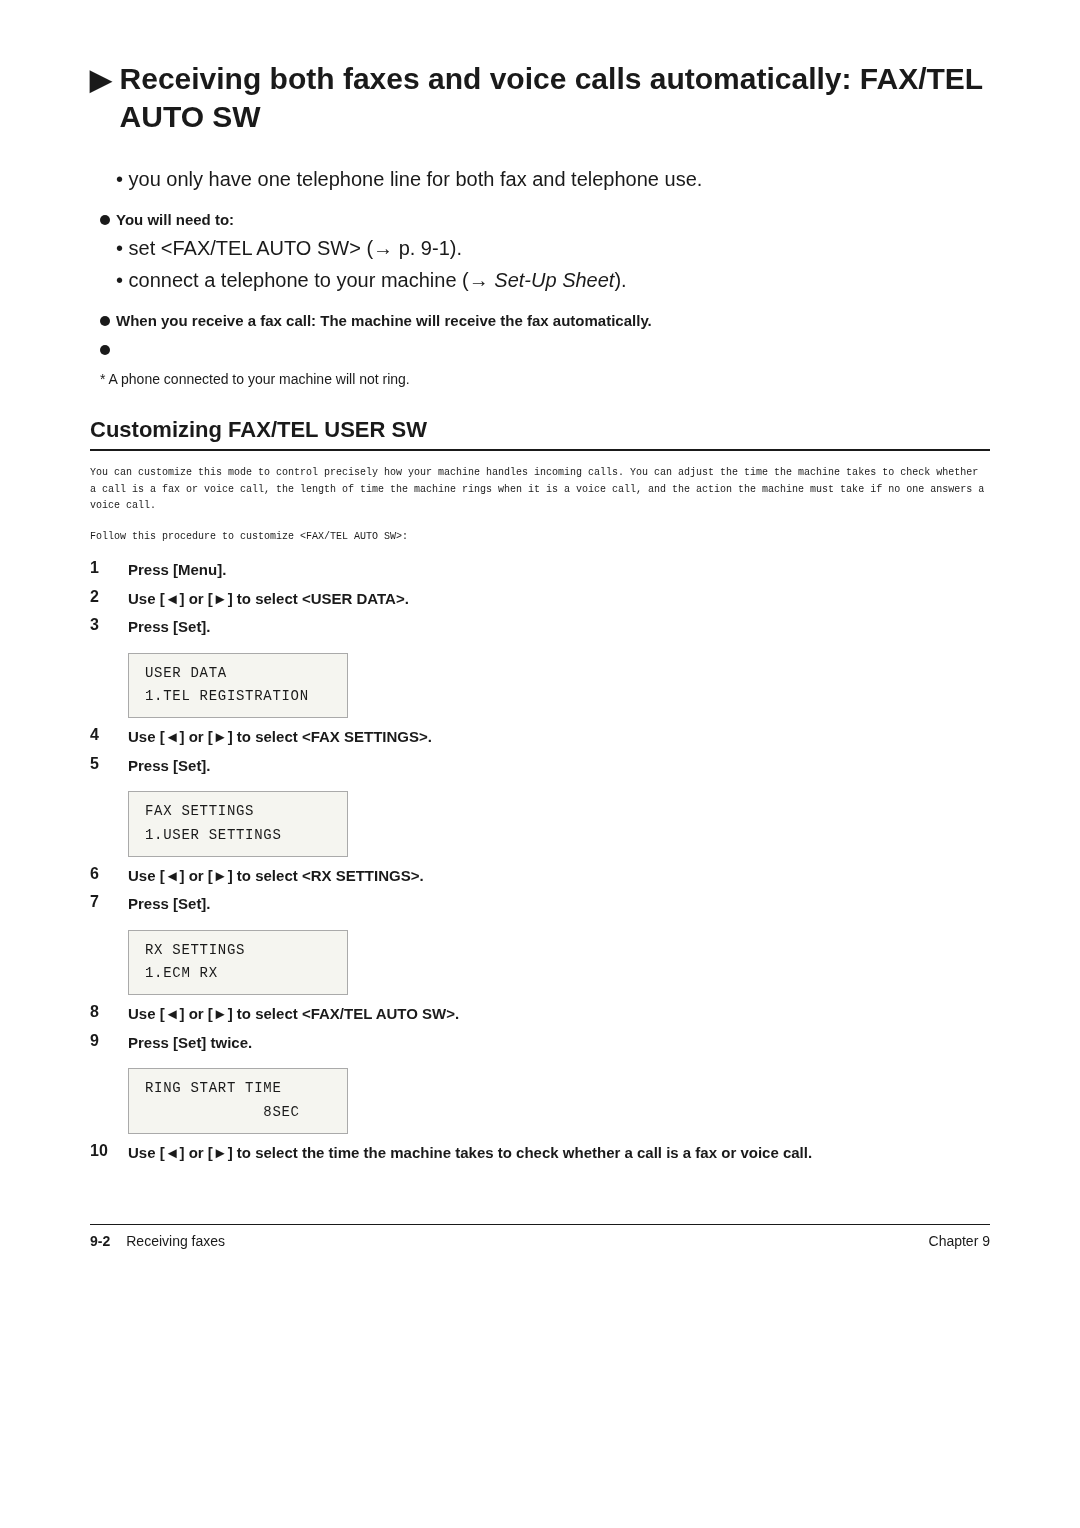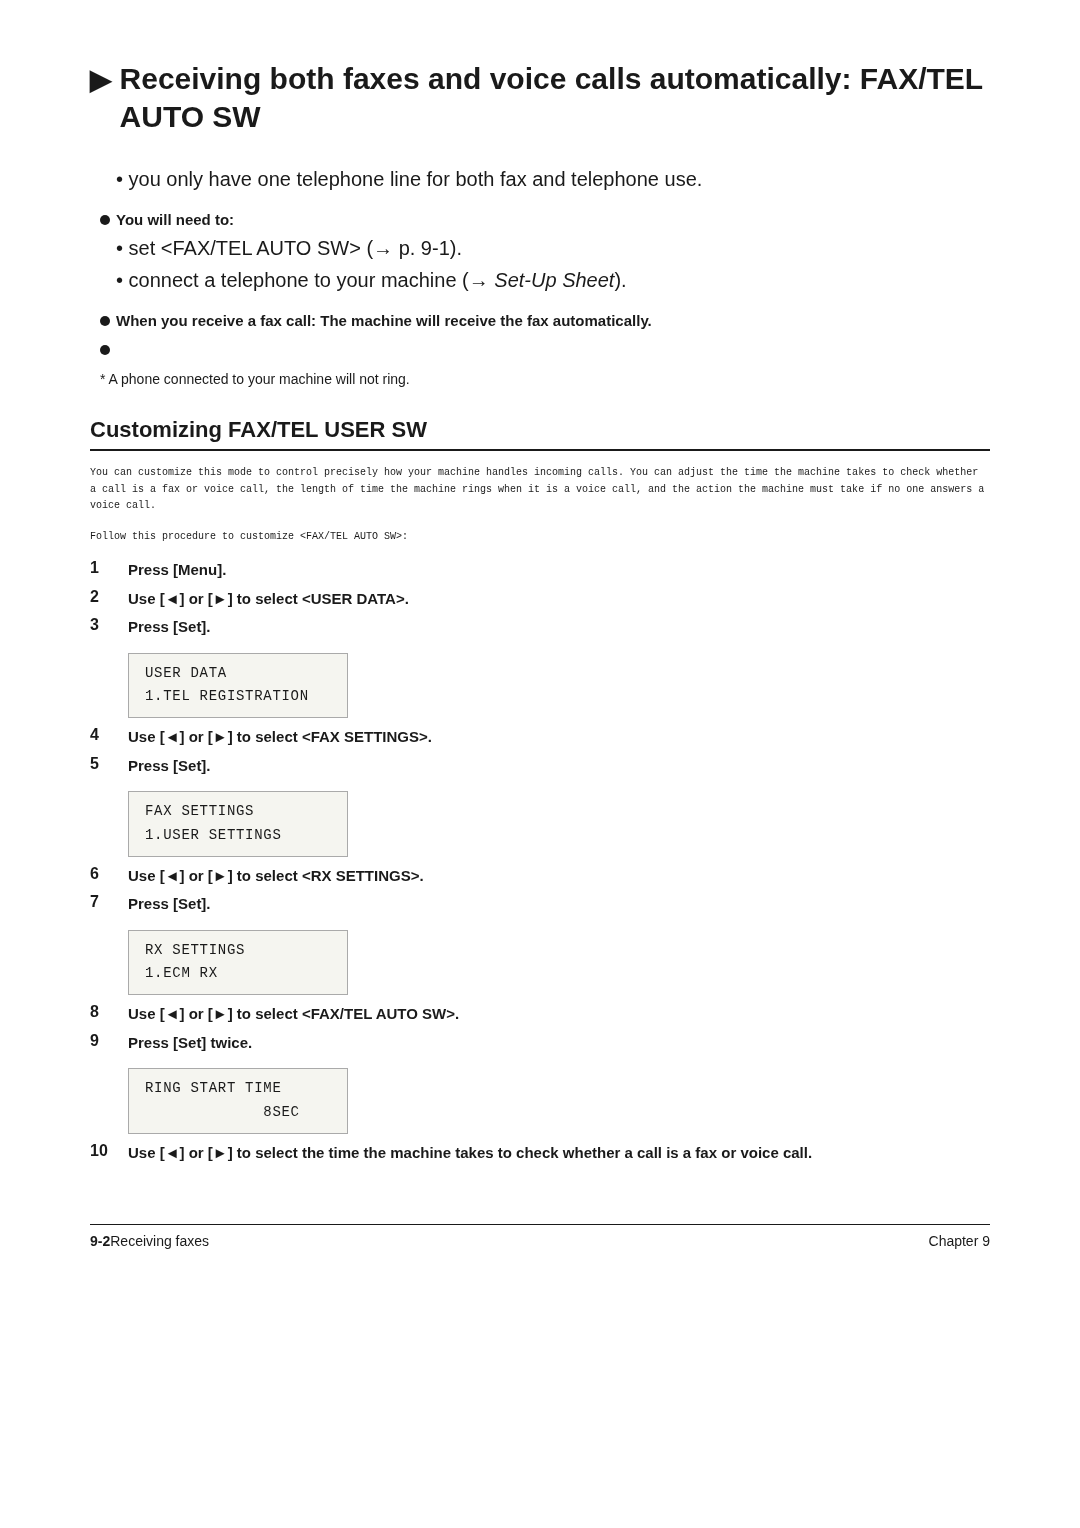--- a/index.html
+++ b/index.html
@@ -135,20 +135,21 @@
       border-top: 1px solid #1a1a1a;
       margin-top: 60px;
       padding-top: 8px;
       display: flex;
       justify-content: space-between;
       font-size: 14px;
     }
 
     .footer-left {
       display: flex;
+      gap: 16px;
     }
 
     .footer-page-num {
       font-weight: bold;
     }
 
     .step-block {
       margin-bottom: 6px;
     }
   </style>

